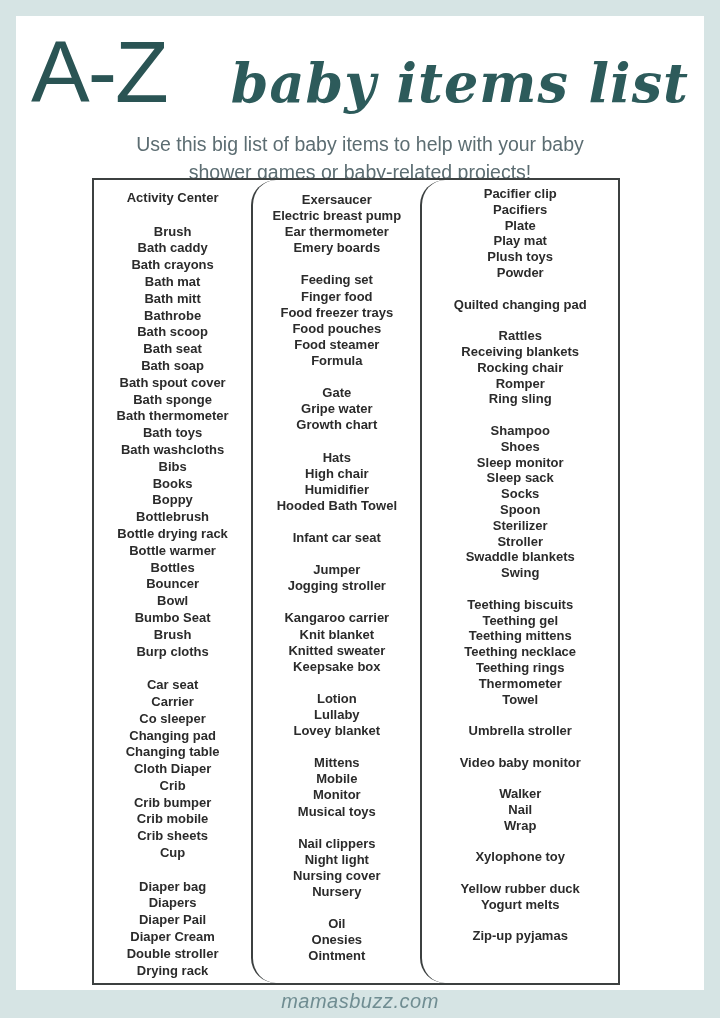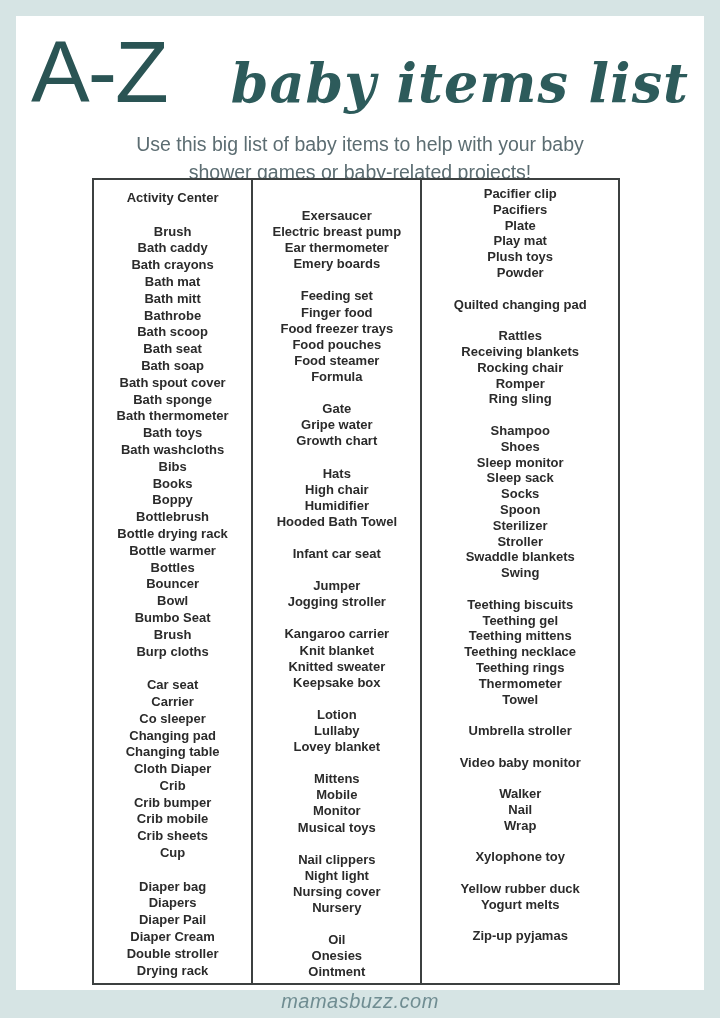--- a/index.html
+++ b/index.html
@@ -55,25 +55,26 @@
     box-sizing:border-box;
     background:#ffffff;
   }
   .col {
     box-sizing:border-box;
     text-align:center;
     color:#2b2b2b;
     font-weight:700;
     font-size:13px;
     overflow:hidden;
+    border-radius:25px;
   }
   .col .item { line-height:var(--lh); white-space:nowrap; }
   .col .group + .group { margin-top:var(--lh); }
   .col-1 { width:30.0%; --lh:16.8px; padding-top:10px; }
-  .col-2 { width:32.3%; --lh:16.1px; padding-top:28px; border-left:2px solid #3c4040; }
+  .col-2 { width:32.3%; --lh:16.1px; padding-top:12px; border-left:2px solid #3c4040; }
   .col-3 { width:37.7%; --lh:15.8px; padding-top:6px;  border-left:2px solid #3c4040; }
   .footer {
     position:absolute;
     left:0; right:0; bottom:2px;
     height:26px;
     text-align:center;
     font-size:20px;
     font-weight:500;
     color:#708d92;
     letter-spacing:0.5px;

